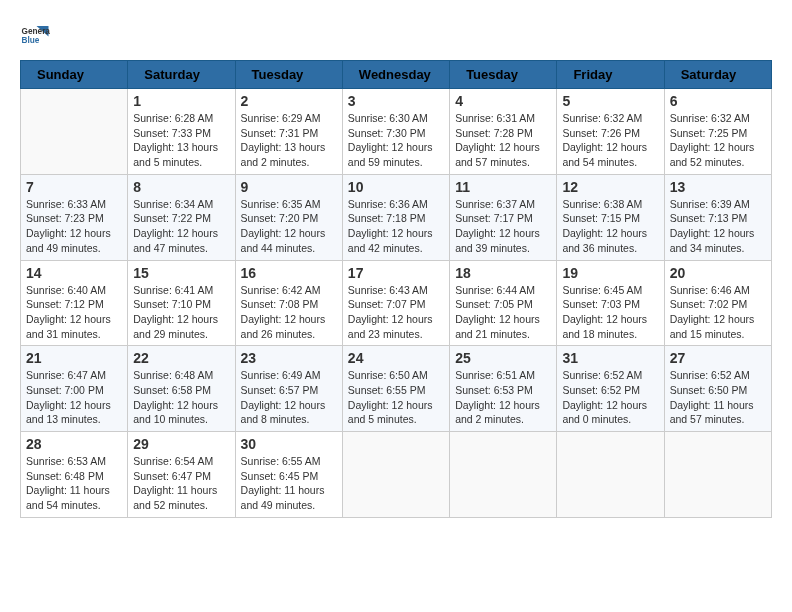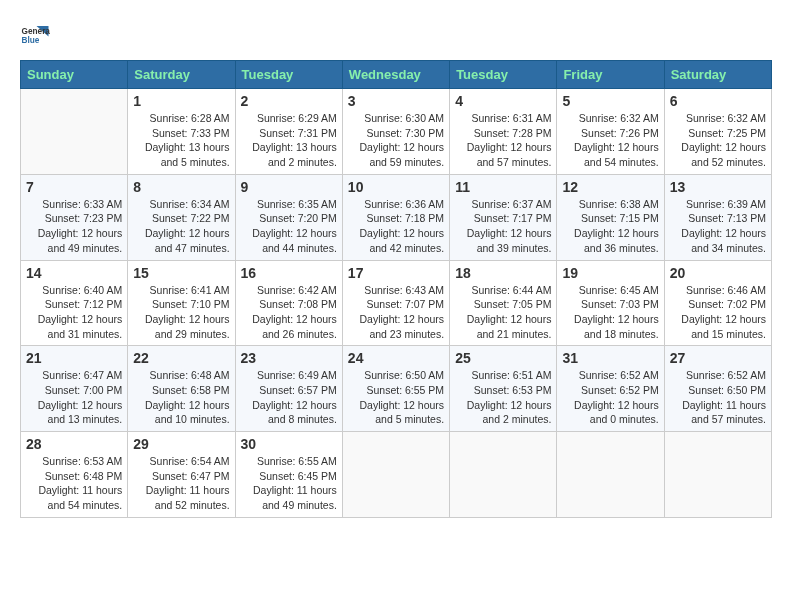--- a/index.html
+++ b/index.html
@@ -37,22 +37,22 @@
       font-size: 14px;
       color: #555;
     }
     table {
       width: 100%;
       border-collapse: collapse;
       font-size: 11px;
     }
     th {
       background-color: #2e6da4;
-      color: #86efac;
-      padding: 6px 6px;
+      color: #000000;
+      padding: 6px 16px;
       text-align: left;
       font-size: 13px;
       font-weight: bold;
       border: 1px solid #1a5a8a;
     }
     td {
       border: 1px solid #ccc;
       vertical-align: top;
       padding: 4px 5px;
       width: calc(100% / 7);
@@ -66,21 +66,20 @@
       font-size: 14px;
       font-weight: bold;
       color: #333;
       display: block;
       margin-bottom: 2px;
     }
     .cell-info {
       color: #333;
       line-height: 1.4;
       font-size: 10.5px;
-      text-align: right;
     }
     tr:nth-child(even) td {
       background: #f5f8fc;
     }
     tr:nth-child(even) td.empty {
       background: #f0f3f7;
     }
   </style>
 </head>
 <body>

